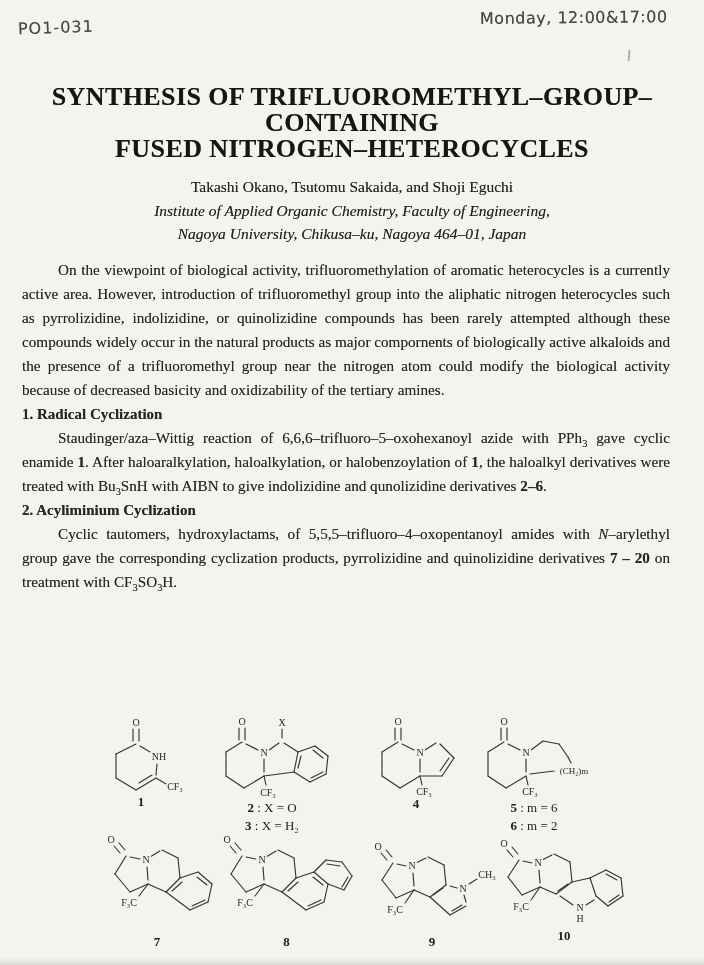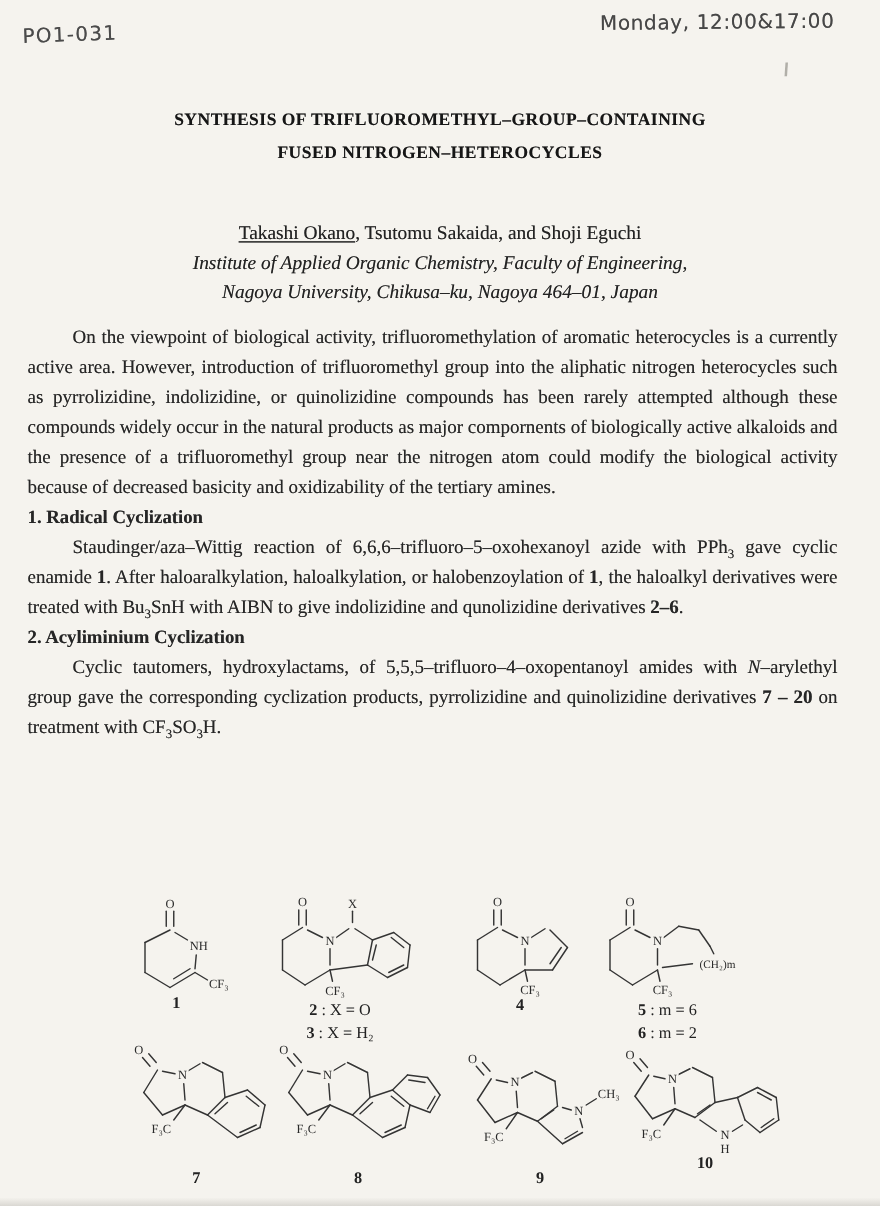--- a/index.html
+++ b/index.html
@@ -29,28 +29,28 @@
     font-size:16px;letter-spacing:.5px;color:#474747;
     transform:rotate(-.6deg);
   }
   .artifact-tick{
     position:absolute;left:628px;top:50px;width:2px;height:11px;
     background:rgba(120,118,112,.55);transform:rotate(4deg);
   }
   
   .title{
     position:absolute;left:0;right:0;top:84px;text-align:center;
-    font-size:14px;font-weight:bold;letter-spacing:.4px;line-height:26px;color:#161616;
+    font-size:26px;font-weight:bold;letter-spacing:.4px;line-height:26px;color:#161616;
   }
   
   .authors{
     position:absolute;left:0;right:0;top:175px;text-align:center;
     font-size:15.5px;line-height:23.5px;color:#222;
   }
-  .authors .lead{text-decoration:underline;text-underline-offset:2px;}
+  .authors .lead{text-underline-offset:2px;}
   .affil{font-style:italic;}
   
   .body-text{
     position:absolute;left:22px;top:258px;width:648px;
     font-size:15.2px;line-height:24px;text-align:justify;color:#262626;
   }
   .body-text p{margin:0;text-indent:36px;}
   .body-text h3{margin:0;font-size:15px;line-height:24px;font-weight:bold;text-indent:0;}
   sub{font-size:.68em;line-height:0;}
   .seg-b{font-weight:bold;}
@@ -339,16 +339,16 @@
         <path d="M112,40 L123,46"></path>
           <path d="M125,61 L115,68"></path>
         <path d="M46,53 L37,66"></path>
       </g>
       <text class="atom" x="10" y="13" text-anchor="middle">O</text>
       <text class="atom" x="44" y="32" text-anchor="middle">N</text>
       <text class="atom" x="86" y="77" text-anchor="middle">N</text>
       <text class="atom" x="86" y="88" text-anchor="middle">H</text>
       <text class="atom" x="27" y="76" text-anchor="middle">F₃C</text>
     </svg>
-    <div class="cap" style="margin-top:0;"><b>10</b></div>
+    <div class="cap" style="margin-top:6px;"><b>10</b></div>
   </div>
 
 </div>
 
 </body></html>

